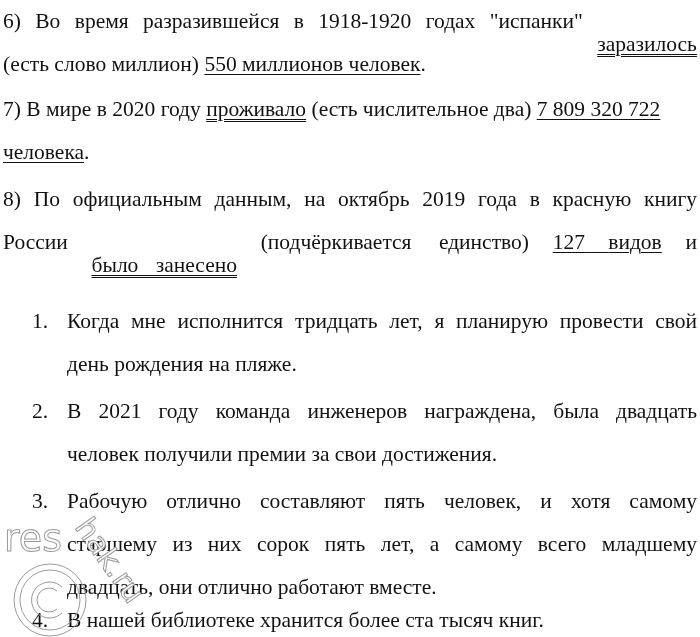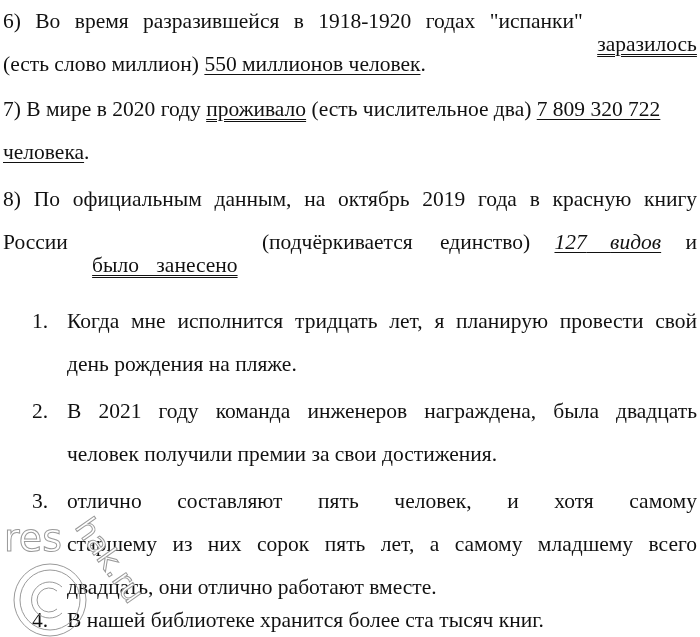--- a/index.html
+++ b/index.html
@@ -133,21 +133,21 @@
       <span>2019</span>
       <span>года</span>
       <span>в</span>
       <span>красную</span>
       <span>книгу</span>
     </div>
     <div class="line justify">
       <span>России</span>
       <span class="u2" style="word-spacing:12px;">было занесено</span>
       <span class="it" style="word-spacing:22px;"><span>(подчёркивается</span> <span>единство)</span></span>
-      <span class="u1" style="word-spacing:18px;font-style:italic;"><span>127</span> <span>видов</span></span>
+      <span class="u1" style="word-spacing:18px;"><span>127</span> <span>видов</span></span>
       <span>и</span>
     </div>
   </div>
 
   <div class="list">
 
     <div class="li" style="top:300px;">
       <span class="li-num">1.</span>
       <div class="li-body">
         <div class="line justify">
@@ -179,39 +179,40 @@
           <span>двадцать</span>
         </div>
         <div class="line">человек получили премии за свои достижения.</div>
       </div>
     </div>
 
     <div class="li" style="top:480px;">
       <span class="li-num">3.</span>
       <div class="li-body">
         <div class="line justify">
+          <span>Рабочую</span>
           <span>отлично</span>
           <span>составляют</span>
           <span>пять</span>
           <span>человек,</span>
           <span>и</span>
           <span>хотя</span>
           <span>самому</span>
         </div>
         <div class="line justify">
           <span>старшему</span>
           <span>из</span>
           <span>них</span>
           <span>сорок</span>
           <span>пять</span>
           <span>лет,</span>
           <span>а</span>
           <span>самому</span>
+          <span>всего</span>
           <span>младшему</span>
-          <span>всего</span>
         </div>
         <div class="line">двадцать, они отлично работают вместе.</div>
       </div>
     </div>
 
     <div class="li" style="top:605px;">
       <span class="li-num" style="height:30px;line-height:30px;">4.</span>
       <div class="li-body">
         <div class="line" style="height:30px;line-height:30px;">В нашей библиотеке хранится более ста тысяч книг.</div>
       </div>

